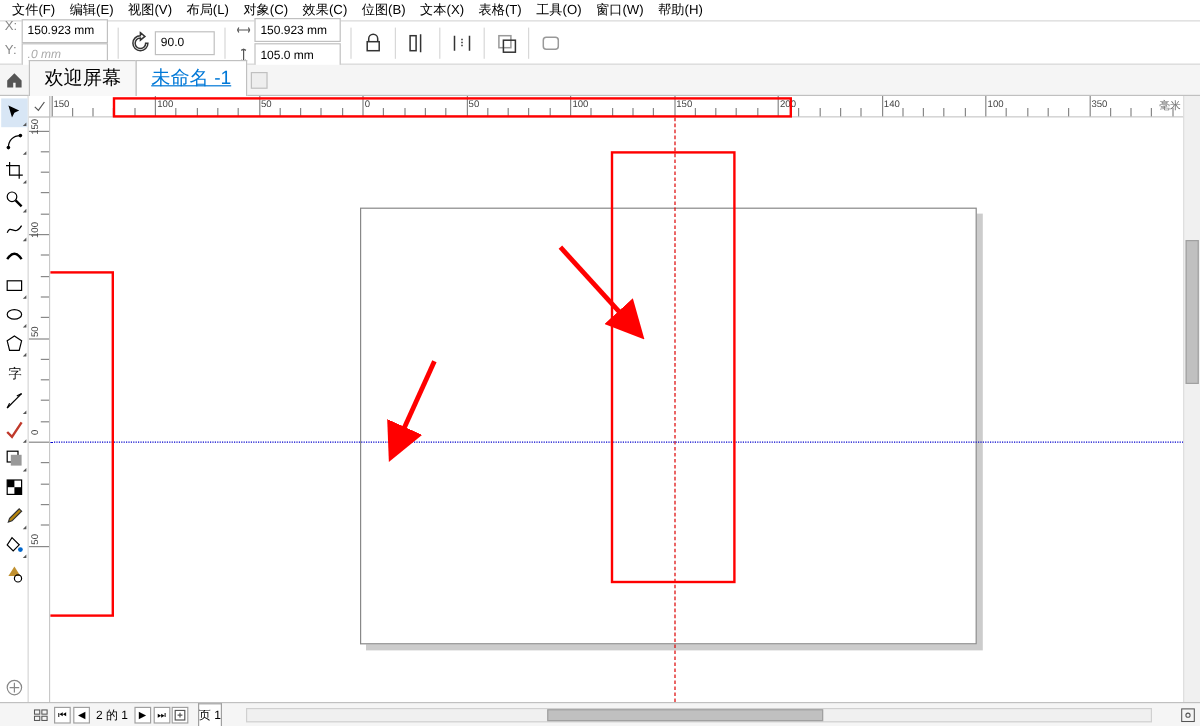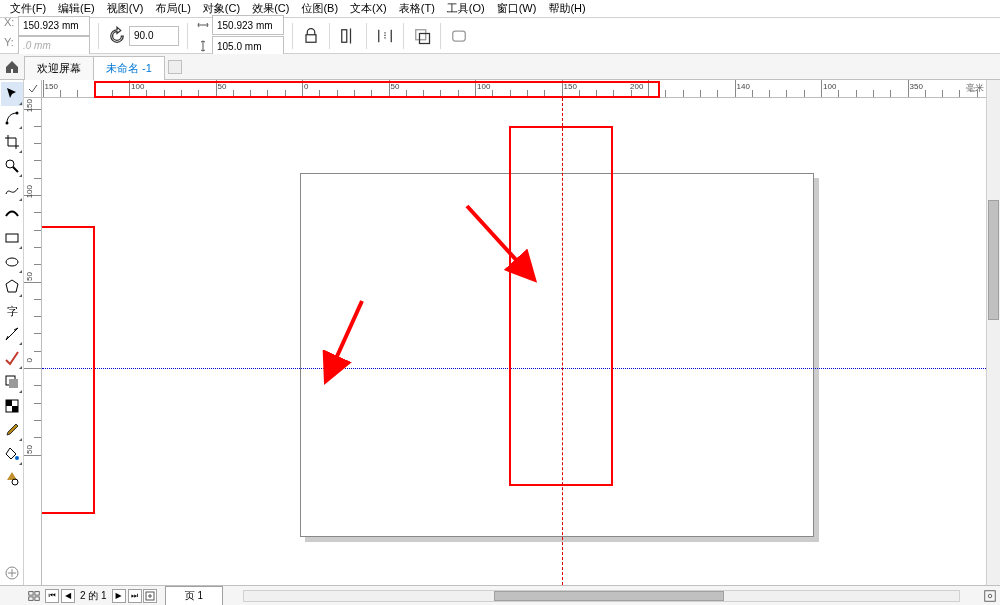--- a/index.html
+++ b/index.html
@@ -10,23 +10,23 @@
 .tb-coords{display:flex;flex-direction:column;font-size:10px;line-height:13px;color:#555}
 .tb-coords div{display:flex;gap:2px}
 .tb-coords .lab{width:12px;color:#888}
 .tb-input{height:20px;border:1px solid #c0c0c0;background:#fff;padding:0 4px;font-size:10px;width:72px}
 .tb-sep{width:1px;height:26px;background:#d8d8d8;margin:0 4px}
 .tb-ico{width:20px;height:20px;display:flex;align-items:center;justify-content:center;color:#444}
 .tb-rot{display:flex;align-items:flex-start;gap:2px}
 .tb-size{display:flex;flex-direction:column;gap:1px}
 .tb-size div{display:flex;align-items:center;gap:2px}
 .tabs{height:26px;background:#f5f5f5;border-bottom:1px solid #c0c0c0;display:flex;align-items:flex-end;padding-left:24px;position:relative}
-.tab{padding:4px 12px;border:1px solid #c0c0c0;border-bottom:none;background:#f8f8f8;margin-right:-1px;font-size:11px;position:relative;top:1px}
+.tab{padding:4px 12px;border:1px solid #c0c0c0;border-bottom:none;background:#f8f8f8;margin-right:-1px;font-size:16px;position:relative;top:1px}
 .tab.active{background:#fff;z-index:2}
-.tab.blue{color:#0078d7;}
+.tab.blue{color:#0078d7;text-decoration:underline}
 .tabclose{width:14px;height:14px;border:1px solid #c0c0c0;background:#eee;margin-left:4px;align-self:center}
 .home-ico{position:absolute;left:4px;top:5px;width:16px;height:16px}
 .mainrow{display:flex;height:505px}
 .toolbox{width:24px;background:#fff;border-right:1px solid #d0d0d0;display:flex;flex-direction:column;align-items:center;padding-top:2px;gap:0}
 .tool{width:22px;height:24px;display:flex;align-items:center;justify-content:center;position:relative}
 .tool svg{width:16px;height:16px}
 .tool.sel{background:#d8e6f5}
 .tool .tri{position:absolute;right:1px;bottom:1px;width:0;height:0;border-left:3px solid transparent;border-bottom:3px solid #555}
 .vruler{width:18px;background:#fff;border-right:1px solid #bbb;position:relative;overflow:hidden}
 .vruler .tick{position:absolute;left:0;width:100%;border-top:1px solid #888;font-size:8px;color:#555;padding-left:1px}
@@ -44,21 +44,21 @@
 .guide-h{position:absolute;left:0;right:0;border-top:1px dotted #00c;z-index:5}
 .redbox{position:absolute;border:2px solid #f00;z-index:6;pointer-events:none}
 .arrow{position:absolute;z-index:7;pointer-events:none}
 .rightbar{width:14px;background:#f0f0f0;border-left:1px solid #d0d0d0;display:flex;flex-direction:column}
 .scroll-v{flex:1;background:#f0f0f0;position:relative}
 .scroll-v .thumb{position:absolute;left:1px;right:1px;top:120px;height:120px;background:#c0c0c0;border:1px solid #a0a0a0}
 .statusbar{height:20px;background:#f5f5f5;border-top:1px solid #c0c0c0;display:flex;align-items:center}
 .statusbar .bot-left{width:24px}
 .nav-btn{width:14px;height:14px;border:1px solid #a0a0a0;background:#fff;display:inline-flex;align-items:center;justify-content:center;font-size:8px;margin:0 1px}
 .pageinfo{font-size:10px;margin:0 4px}
-.pagetab{padding:2px 19px;border:1px solid #a0a0a0;border-bottom:none;background:#fff;font-size:10px;margin-left:4px}
+.pagetab{padding:2px 0;border:1px solid #a0a0a0;border-bottom:none;background:#fff;font-size:10px;margin-left:4px}
 .hscroll{flex:1;height:12px;background:#f0f0f0;margin:0 20px;position:relative;border:1px solid #d0d0d0}
 .hscroll .thumb{position:absolute;top:0;bottom:0;left:250px;width:230px;background:#c0c0c0;border:1px solid #a0a0a0}
 .plus-btn{width:14px;height:14px;border:1px solid #a0a0a0;background:#fff;display:flex;align-items:center;justify-content:center;margin-right:4px}
 </style>
 </head>
 <body>
 
 <div class="menubar">
   <span>文件(F)</span>
   <span>编辑(E)</span>
@@ -354,21 +354,21 @@
           <div class="tick" style="left: 467.6px; height: 40%; top: 60%;"></div>
           <div class="tick" style="left: 484.9px; height: 40%; top: 60%;"></div>
           <div class="tick" style="left: 502.2px; height: 40%; top: 60%;"></div>
           <div class="tick" style="left: 519.5px; height: 100%; top: 0px;"></div>
           <div class="lab" style="left: 521.5px;">150</div>
           <div class="tick" style="left: 536.8px; height: 40%; top: 60%;"></div>
           <div class="tick" style="left: 554.1px; height: 40%; top: 60%;"></div>
           <div class="tick" style="left: 571.4px; height: 40%; top: 60%;"></div>
           <div class="tick" style="left: 588.7px; height: 40%; top: 60%;"></div>
           <div class="tick" style="left: 606px; height: 100%; top: 0px;"></div>
-          <div class="lab" style="left: 588px; text-align: right;">200</div>
+          <div class="lab" style="left: 608px; text-align: right;">200</div>
           <div class="tick" style="left: 623.3px; height: 40%; top: 60%;"></div>
           <div class="tick" style="left: 640.6px; height: 40%; top: 60%;"></div>
           <div class="tick" style="left: 657.9px; height: 40%; top: 60%;"></div>
           <div class="tick" style="left: 675.2px; height: 40%; top: 60%;"></div>
           <div class="tick" style="left: 692.5px; height: 100%; top: 0px;"></div>
           <div class="lab" style="left: 694.5px;">140</div>
           <div class="tick" style="left: 709.8px; height: 40%; top: 60%;"></div>
           <div class="tick" style="left: 727.1px; height: 40%; top: 60%;"></div>
           <div class="tick" style="left: 744.4px; height: 40%; top: 60%;"></div>
           <div class="tick" style="left: 761.7px; height: 40%; top: 60%;"></div>

